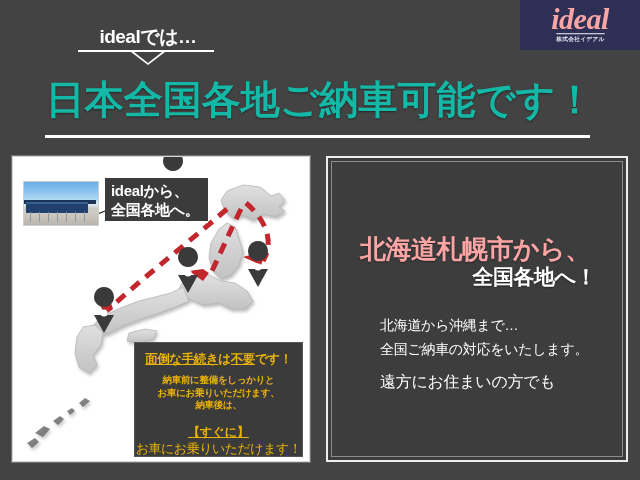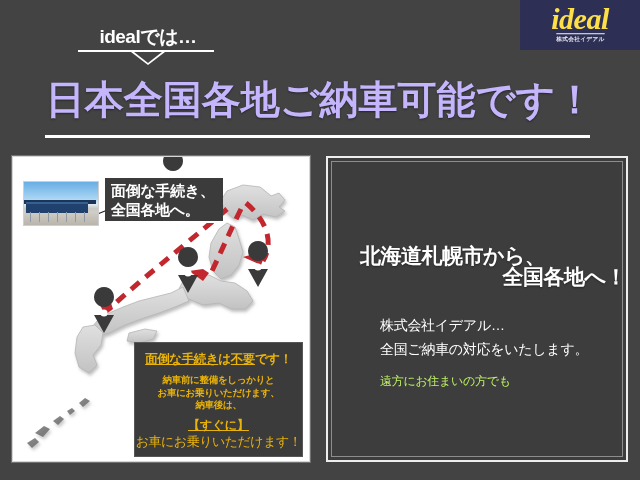--- a/index.html
+++ b/index.html
@@ -14,21 +14,21 @@
   
   #logo-badge{
     position:absolute; top:0; right:0;
     width:120px; height:50px;
     background:#2e2f55;
     display:flex; flex-direction:column;
     align-items:center; justify-content:center;
     overflow:hidden;
   }
   #logo-wordmark{
-    color:#fde047;
+    color:#fca5a5;
     font-family:"Liberation Serif", serif;
     font-style:italic;
     font-weight:bold;
     font-size:30px;
     line-height:28px;
     letter-spacing:-0.5px;
     margin-top:-2px;
   }
   #logo-sub{
     color:#e8e8f2;
@@ -72,21 +72,21 @@
     left:-14px; top:-13px;
     width:0;height:0;
     border-left:14px solid transparent;
     border-right:14px solid transparent;
     border-top:11px solid #434343;
   }
 
   #headline{
     position:absolute; left:0; top:78px; width:640px;
     text-align:center;
-    color:#c4b5fd;
+    color:#14b8a6;
     font-weight:bold;
     font-size:39px;
     line-height:44px;
     letter-spacing:0px;
     text-shadow:0 1px 2px rgba(0,0,0,.45);
     white-space:nowrap;
   }
   #headline-rule{
     position:absolute; left:45px; top:135px;
     width:545px; height:3px; background:#ffffff;
@@ -174,49 +174,49 @@
     white-space:nowrap;
   }
   #info-title .u{ text-decoration:underline; }
   .info-body{
     font-size:9.5px; line-height:12.5px; font-weight:bold;
     letter-spacing:-0.3px; white-space:nowrap;
   }
   #info-body-wrap{ margin-top:7px; }
   #info-emph{
     font-size:12px; font-weight:bold; line-height:16px;
-    text-decoration:underline; margin-top:5px; white-space:nowrap;
+    text-decoration:underline; margin-top:12px; white-space:nowrap;
   }
   #info-final{
     font-size:13px; font-weight:normal; line-height:18px;
     letter-spacing:-0.5px; white-space:nowrap;
   }
 
   
   #rp-head1{
-    position:absolute; left:32px; top:84px;
-    color:#ffffff; font-weight:bold; font-size:21px;
+    position:absolute; left:32px; top:78px;
+    color:#fca5a5; font-weight:bold; font-size:26px;
     line-height:27px; letter-spacing:-0.5px; white-space:nowrap;
     text-shadow:0 1px 2px rgba(0,0,0,.4);
   }
   #rp-head2{
     position:absolute; left:0; top:105px; width:100%;
-    text-align:right; 
+    text-align:right; padding-right:30px;
     color:#ffffff; font-weight:bold; font-size:21px;
     line-height:27px; letter-spacing:-0.5px; white-space:nowrap;
     text-shadow:0 1px 2px rgba(0,0,0,.4);
   }
   #rp-body1{
     position:absolute; left:52px; top:155px;
     color:#ffffff; font-size:14px; line-height:24px;
     letter-spacing:-0.3px; white-space:nowrap;
   }
   #rp-body2{
     position:absolute; left:52px; top:212px;
-    color:#bef264; font-size:12px; line-height:23px;
+    color:#ffffff; font-size:16px; line-height:23px;
     letter-spacing:-0.3px; white-space:nowrap;
   }
 </style>
 </head>
 <body>
 
 <div id="logo-badge">
   <div id="logo-wordmark">ideal</div>
   <div id="logo-sub">株式会社イデアル</div>
 </div>
@@ -302,40 +302,40 @@
   </svg>
 
   <div id="store-photo">
     <div id="store-photo-canopy"></div>
     <div id="store-photo-building"></div>
     <div id="store-photo-ground"></div>
     <div id="store-photo-poles"></div>
   </div>
 
   <div id="caption-box">
-    <div class="caption-line">面倒な手続き、</div>
+    <div class="caption-line">idealから、</div>
     <div class="caption-line">全国各地へ。</div>
   </div>
 
   <div id="info-box">
     <div id="info-title"><span class="u">面倒な手続き</span><span>は</span><span class="u">不要</span><span>です！</span></div>
     <div id="info-body-wrap">
       <div class="info-body">納車前に整備をしっかりと</div>
       <div class="info-body">お車にお乗りいただけます、</div>
       <div class="info-body">納車後は、</div>
     </div>
     <div id="info-emph">【すぐに】</div>
     <div id="info-final">お車にお乗りいただけます！</div>
   </div>
 </div>
 
 <div id="right-panel">
   <div id="right-panel-inner"></div>
   <div id="rp-head1">北海道札幌市から、</div>
   <div id="rp-head2">全国各地へ！</div>
   <div id="rp-body1">
-    <div>株式会社イデアル…</div>
+    <div>北海道から沖縄まで…</div>
     <div>全国ご納車の対応をいたします。</div>
   </div>
   <div id="rp-body2">
     <div>遠方にお住まいの方でも</div>
   </div>
 </div>
 
 </body></html>

